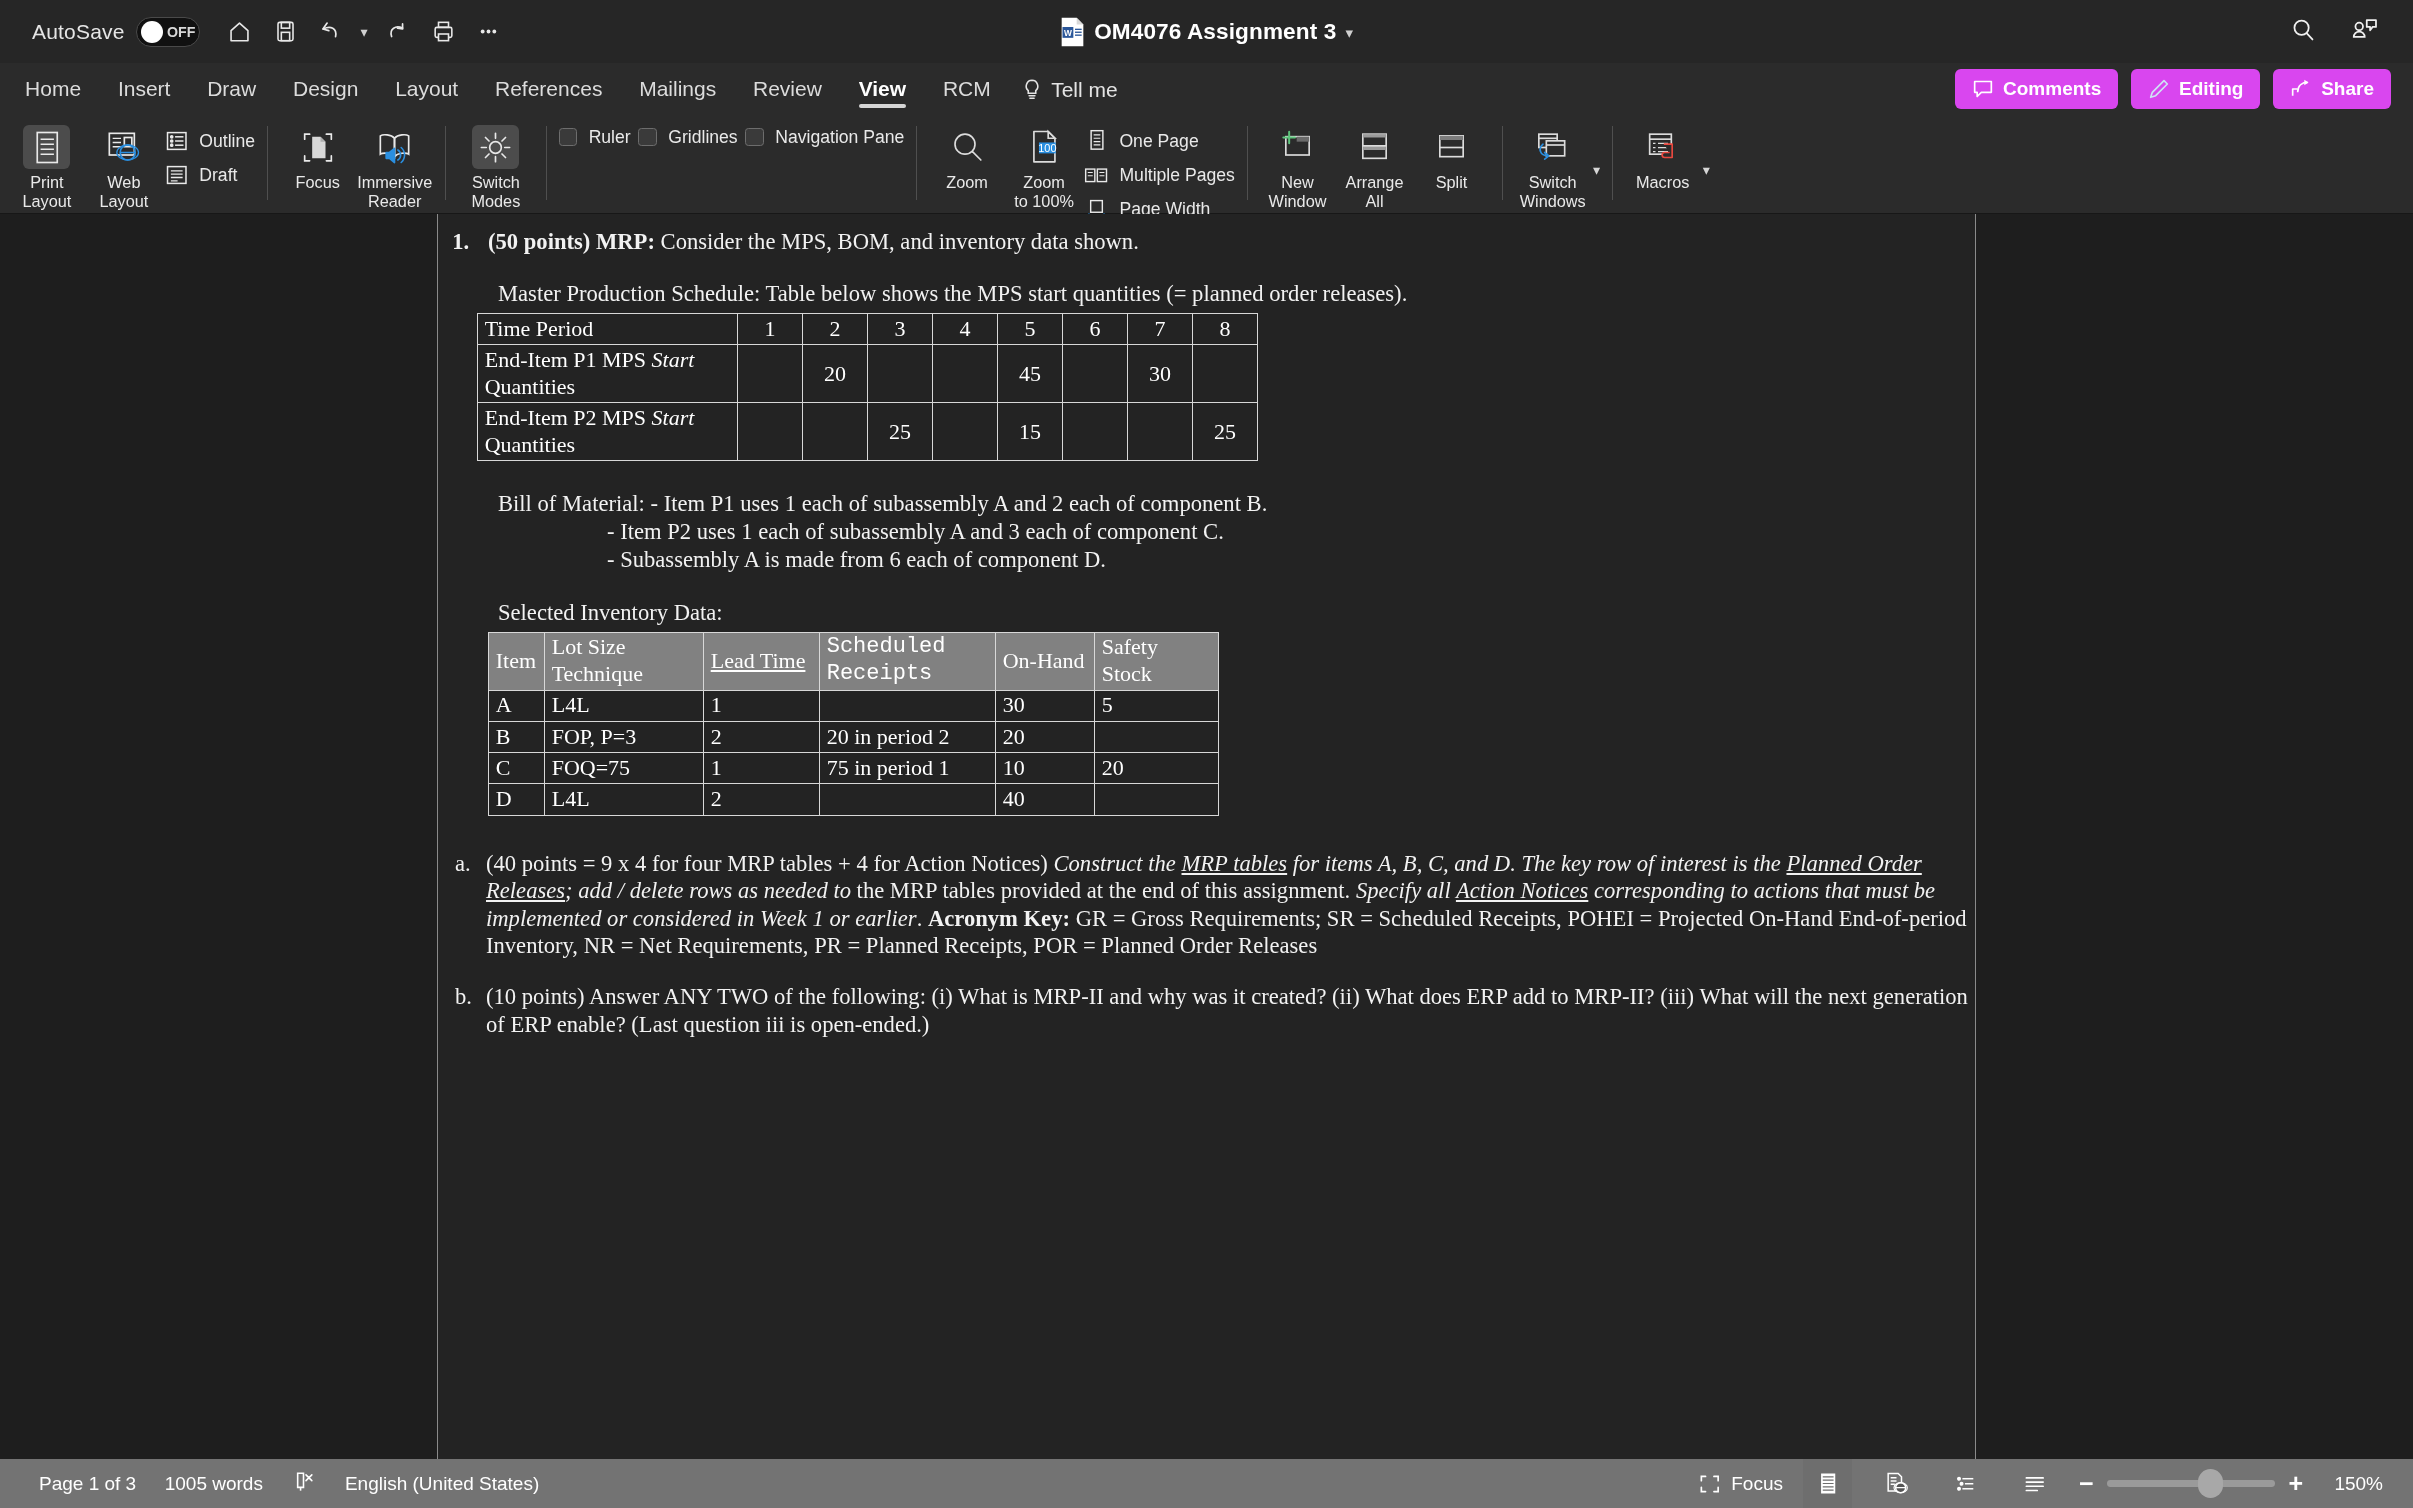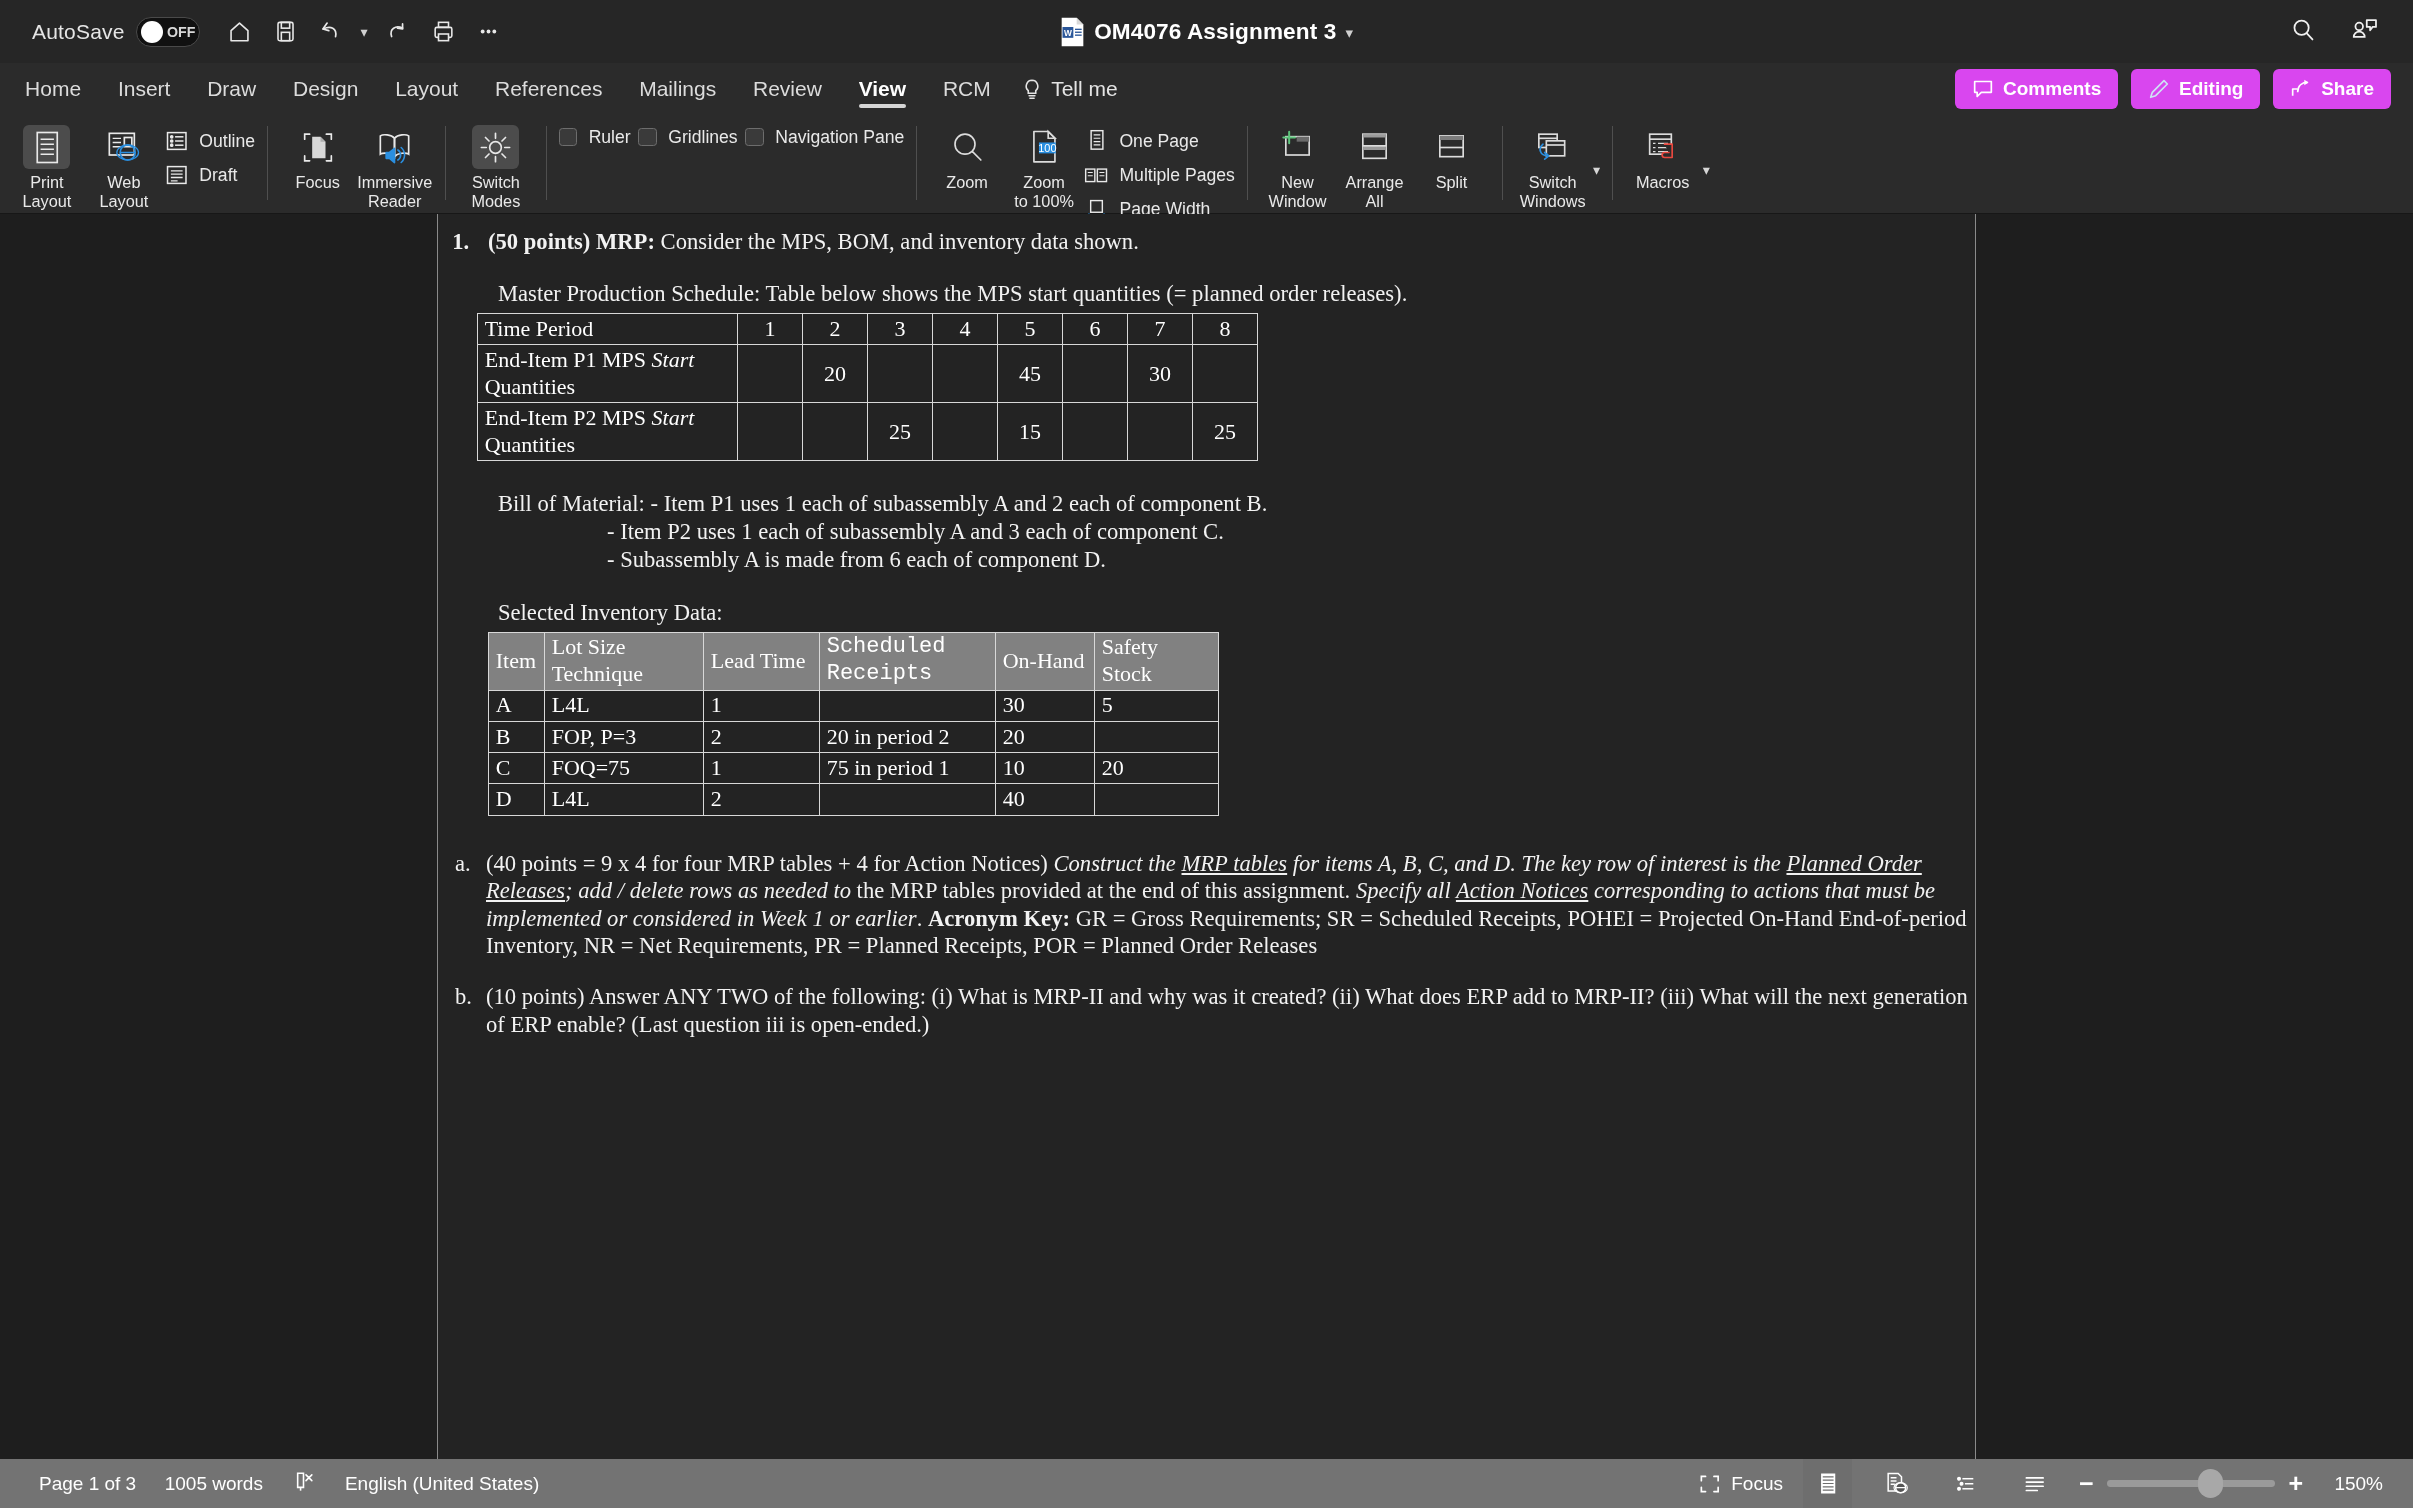--- a/index.html
+++ b/index.html
@@ -56,21 +56,21 @@
   .tabs { display: flex; align-items: center; gap: 0; margin-left: 6.7px; }
   .tab {
     padding: 0 18.4px; height: 52px; display: flex; align-items: center;
     color: #dcdcdc; font-size: 21px; position: relative;
   }
   .tab.active { color: #ffffff; font-weight: 700; }
   .tab.active::after {
     content: ""; position: absolute; left: 18.4px; right: 18.4px; bottom: 6.7px;
     height: 4.2px; border-radius: 2.5px; background: #d6d6d6;
   }
-  .tellme { display: flex; align-items: center; gap: 8.4px; padding-left: 11.7px; color: #e4e4e4; font-size: 21px; }
+  .tellme { display: flex; align-items: flex-end; gap: 8.4px; padding-left: 11.7px; color: #e4e4e4; font-size: 21px; }
 
   .tab-right { margin-left: auto; display: flex; align-items: center; gap: 12.6px; margin-right: 22px; }
   .pill {
     height: 40px; border-radius: 5.9px; background: #d946ef;
     display: flex; align-items: center; gap: 9.2px; padding: 0 17px;
     color: #ffffff; font-size: 19px; font-weight: 700;
   }
 
   
   .ribbon {
@@ -141,21 +141,21 @@
     border: 0.8px solid #d8d8d8; font-size: 22px; font-weight: 400;
     padding: 1.7px 6.7px; height: 31px; text-align: left; vertical-align: middle;
   }
   .mps { margin-top: 5.9px; margin-left: 39px; }
   .mps td:first-child { width: 260px; }
   .mps td.num { width: 65px; text-align: center; }
   .inv { margin-top: 5px; margin-left: 50px; }
   .inv thead th { background: #818181; color: #ffffff; }
   .inv .c-item { width: 56px; }
   .inv .c-lot { width: 159px; }
-  .inv .c-lead { width: 116px; }
+  .inv .c-lead { width: 116px; text-decoration: underline; }
   .inv .c-sr { width: 176px; font-family: Liberation Mono, monospace; }
   .inv .c-oh { width: 99px; }
   .inv .c-ss { width: 124px; }
 
   .alist { margin-top: 34px; }
   .alist .num { width: 48px; padding-left: 17px; font-weight: 400; }
   .blist { margin-top: 23.5px; }
 
   
   .statusbar {

